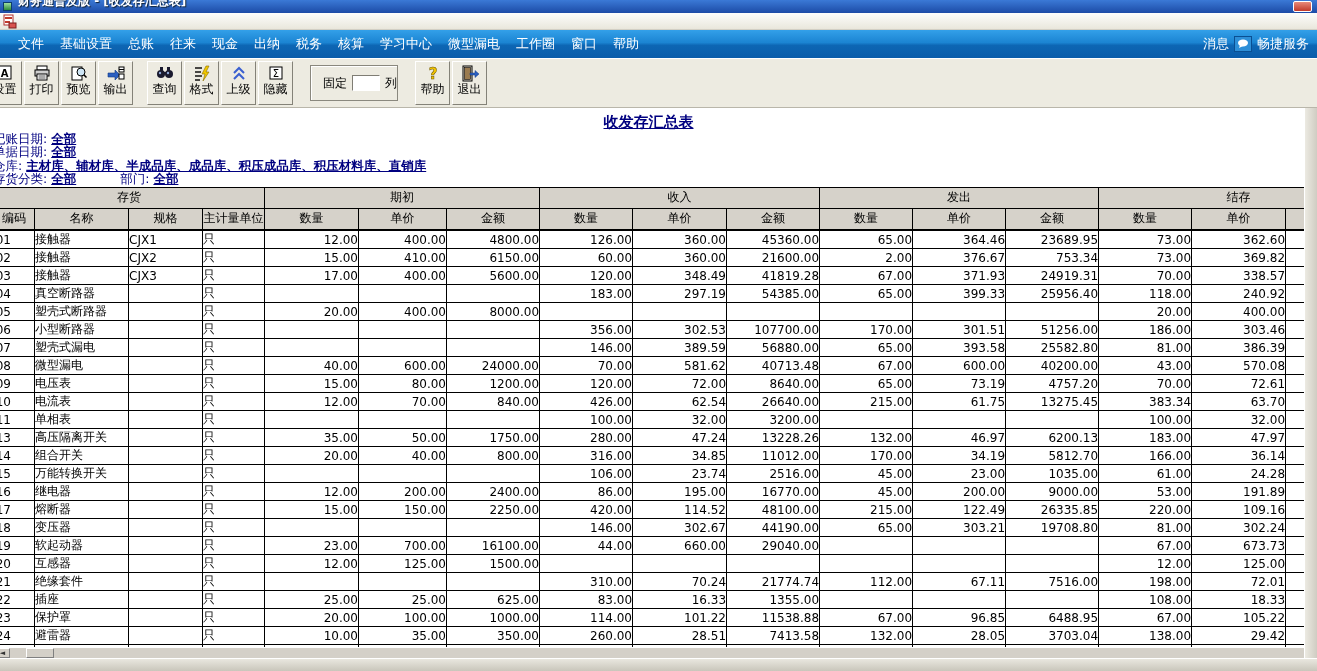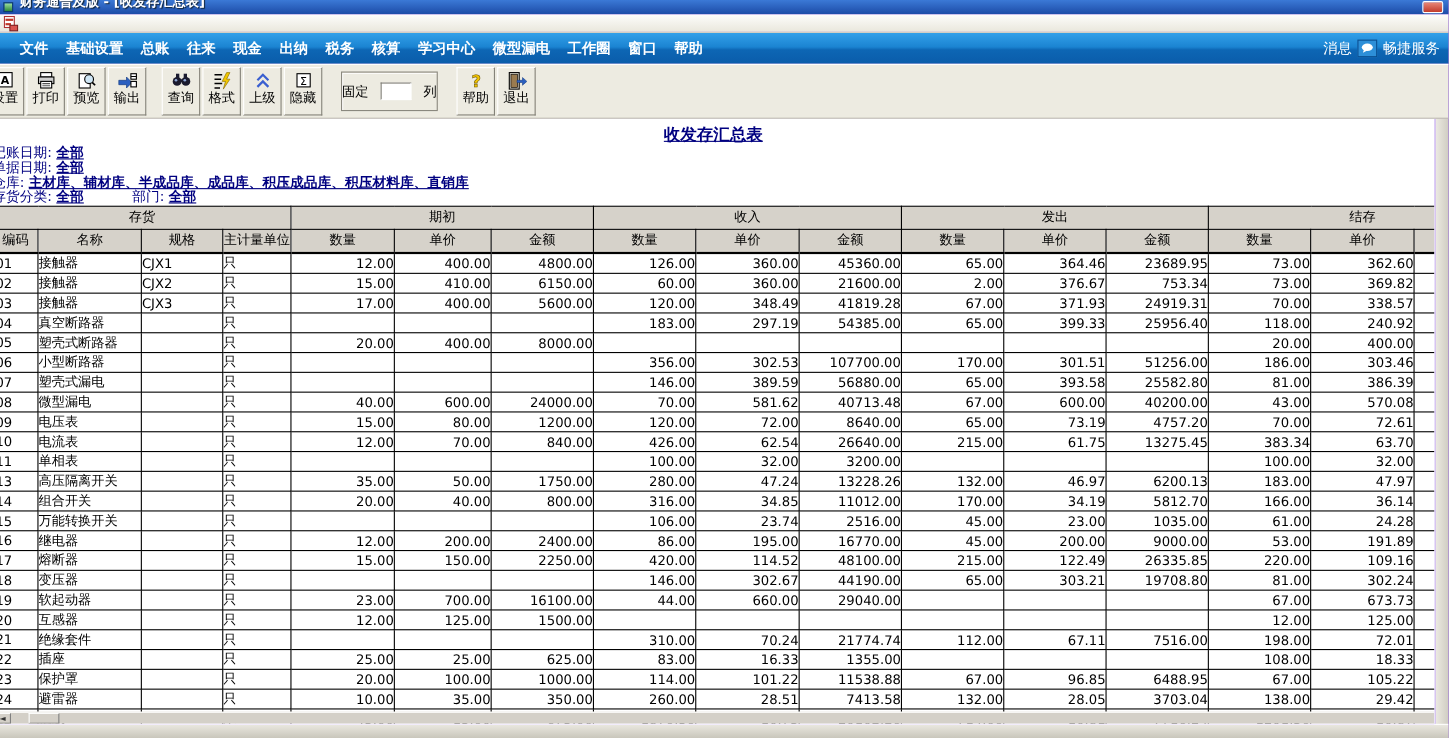--- a/index.html
+++ b/index.html
@@ -1,58 +1,58 @@
 <!DOCTYPE html>
 <html><head>
 <meta charset="utf-8">
 <style>
   * { margin:0; padding:0; box-sizing:border-box; }
   html,body { width:1317px; height:671px; overflow:hidden; background:#d4d0c8;
               font-family:"DejaVu Sans", sans-serif; }
-  .window { position:relative; width:1317px; height:671px; overflow:hidden; background:#6d28d9; }
+  .window { position:relative; width:1317px; height:671px; overflow:hidden; background:#fef9c3; }
 
   
   .titlebar { position:absolute; top:0; left:0; width:1317px; height:13px; overflow:hidden;
               background:linear-gradient(#3b79d6,#1c4ba6); }
   .titlebar .ttext { position:absolute; top:-7px; left:18px; color:#fff; font-size:12px; font-weight:bold;
                      white-space:nowrap; text-shadow:1px 1px 1px #123; }
   .titlebar .ticon { position:absolute; left:3px; top:2px; width:9px; height:9px;
                      background:linear-gradient(#9fe0a0,#2d8a3a); border:1px solid #0d3d6b; }
   .titlebar .tclose { position:absolute; right:5px; top:1px; width:19px; height:11px;
                       background:linear-gradient(#e88a7a,#c23a2a); border:1px solid #fff; border-radius:2px; }
 
   
   .iconrow { position:absolute; top:13px; left:0; width:1317px; height:17px;
              background:linear-gradient(#fdfdfb,#e9e7dc); border-bottom:1px solid #d2cfc4; }
   .appicon { position:absolute; left:3px; top:1px; width:14px; height:15px; }
 
   
   .menubar { position:absolute; top:30px; left:0; width:1317px; height:28px;
              background:linear-gradient(#33a0e9 0%,#1b84d2 45%,#0d66b4 55%,#0a5caa 100%);
              display:flex; align-items:center; color:#fff; font-size:13px; }
-  .menu-items { display:flex; align-items:center; padding-left:10px; flex:1 1 auto;font-weight:bold; }
+  .menu-items { display:flex; align-items:center; padding-left:10px; flex:1 1 auto; }
   .menu-item { padding:3px 8px; white-space:nowrap; cursor:default; }
   .menu-right { display:flex; align-items:center; gap:5px; padding-right:8px; }
   .menu-link { color:#fff; white-space:nowrap; }
   .bubble-box { width:18px; height:16px; background:#2d8fd8; border:1px solid #0a4f92; display:flex;
                 align-items:center; justify-content:center; }
 
   
   .toolbar { position:absolute; top:58px; left:0; width:1317px; height:50px; background:#edebe1;
              border-top:1px solid #fff; border-bottom:1px solid #b9b6aa;
              display:flex; align-items:center; overflow:hidden; }
   .tbtn { width:35px; height:44px; margin:0 1px; display:flex; flex-direction:column; align-items:center;
           justify-content:flex-start; padding-top:3px; background:#edebe1; font-size:12px; color:#000;
           border:1px solid; border-color:#fff #848278 #848278 #fff; cursor:default; }
   .tbtn svg { width:18px; height:17px; }
   .tbtn .tlbl { line-height:14px; white-space:nowrap; }
   .tbtn.clip { margin-left:-13px; }
   .tgap { width:12px; }
   .fixedbox { width:88px; height:36px; margin:0 4px; border:1px solid #8a887e; background:#edebe1;
-              box-shadow:1px 1px 0 #fff inset; display:flex; align-items:center; justify-content:space-between;
+              box-shadow:1px 1px 0 #fff inset; display:flex; align-items:center; justify-content:flex-end;
               gap:5px; font-size:12px; }
   .fixedbox input { width:28px; height:16px; border:1px solid #7f7d74; border-right-color:#fff;
                     border-bottom-color:#fff; background:#fff; font-size:11px; padding:0 2px; }
 
   
   .report { position:absolute; top:108px; left:0; width:1304px; height:550px; background:#fff; overflow:hidden; }
   .rpt-inner { margin-left:-7px; }
   .rpt-title { text-align:center; color:#000080; font-size:15px; font-weight:bold;
                text-decoration:underline; margin-top:5px; height:19px; line-height:19px; }
   .filters { color:#000080; font-size:12.5px; line-height:13.4px; white-space:nowrap; }

